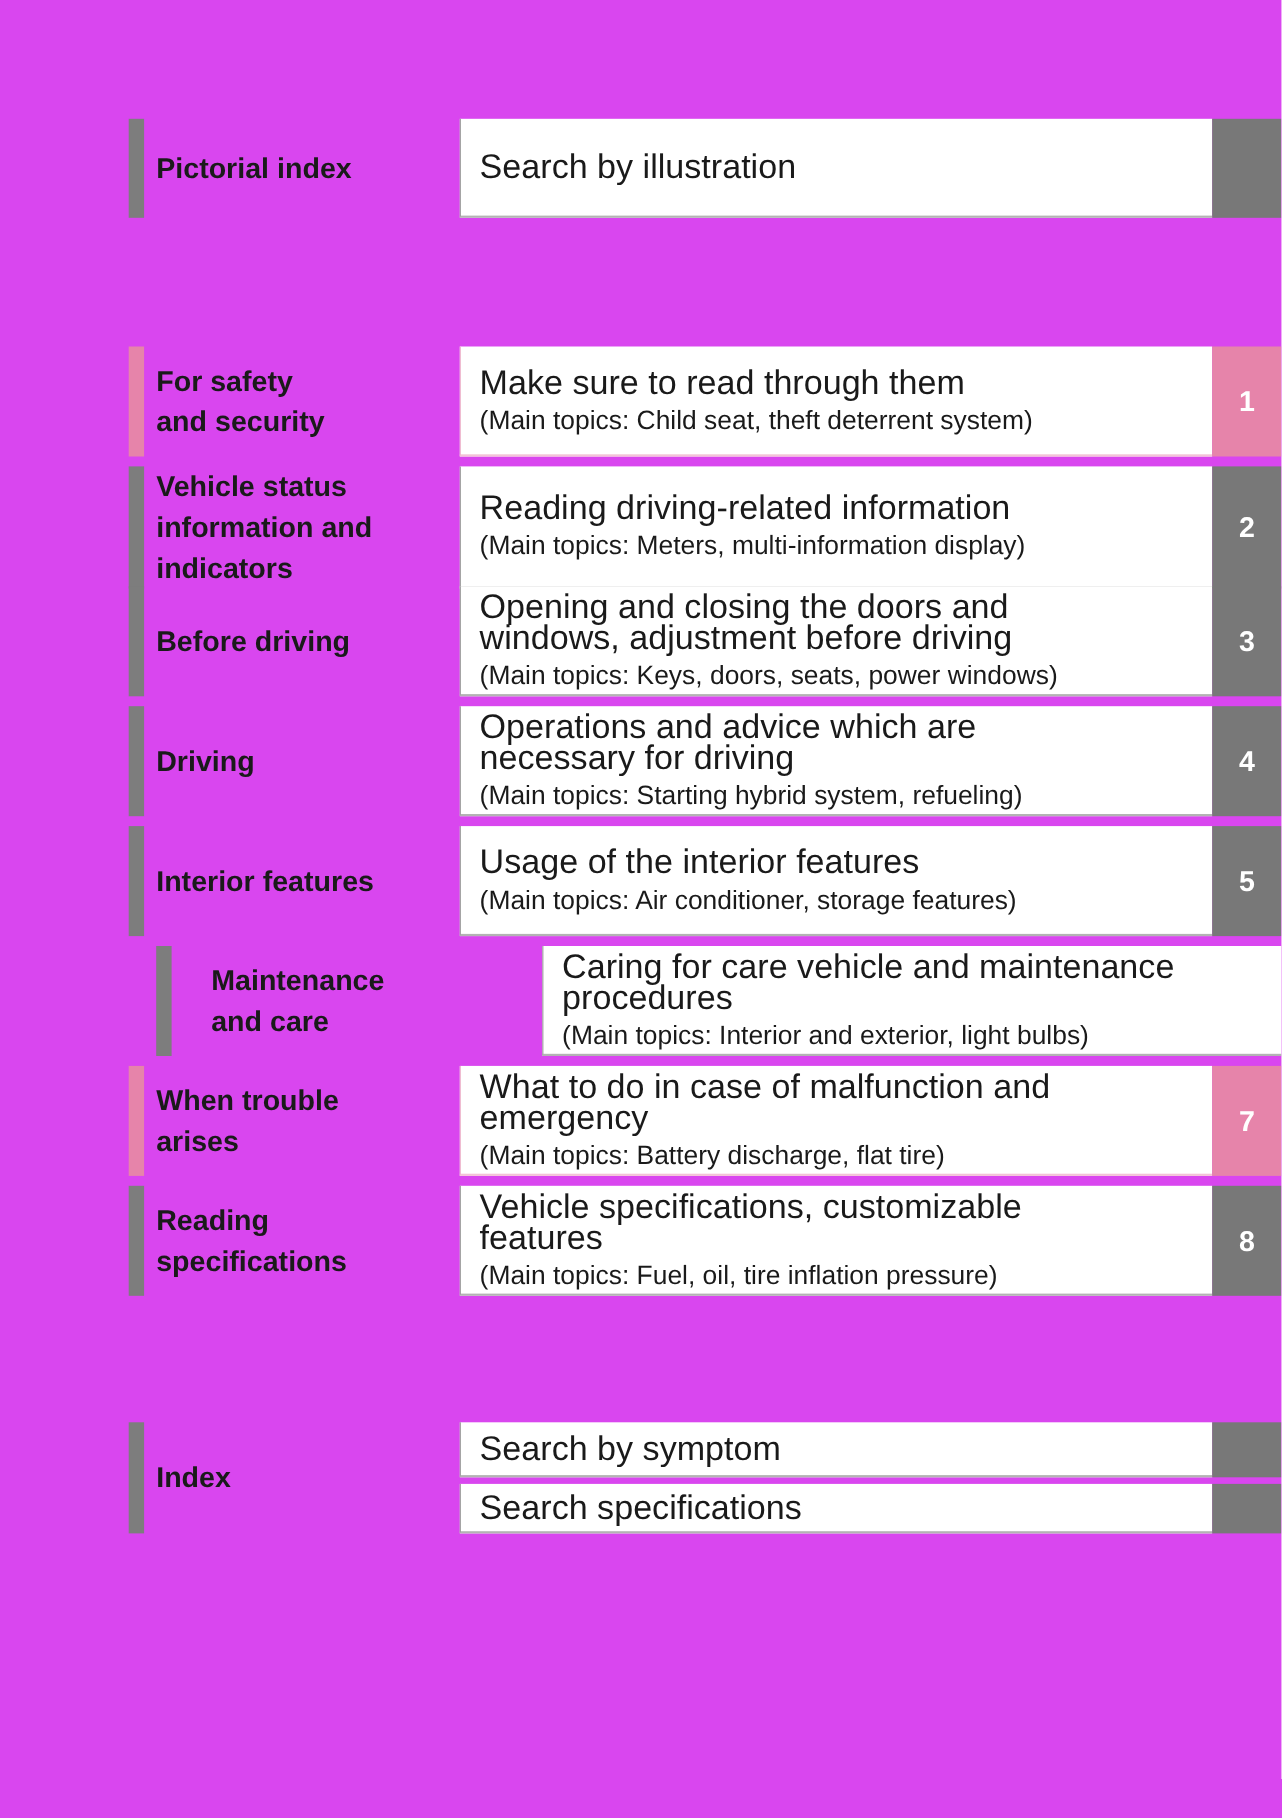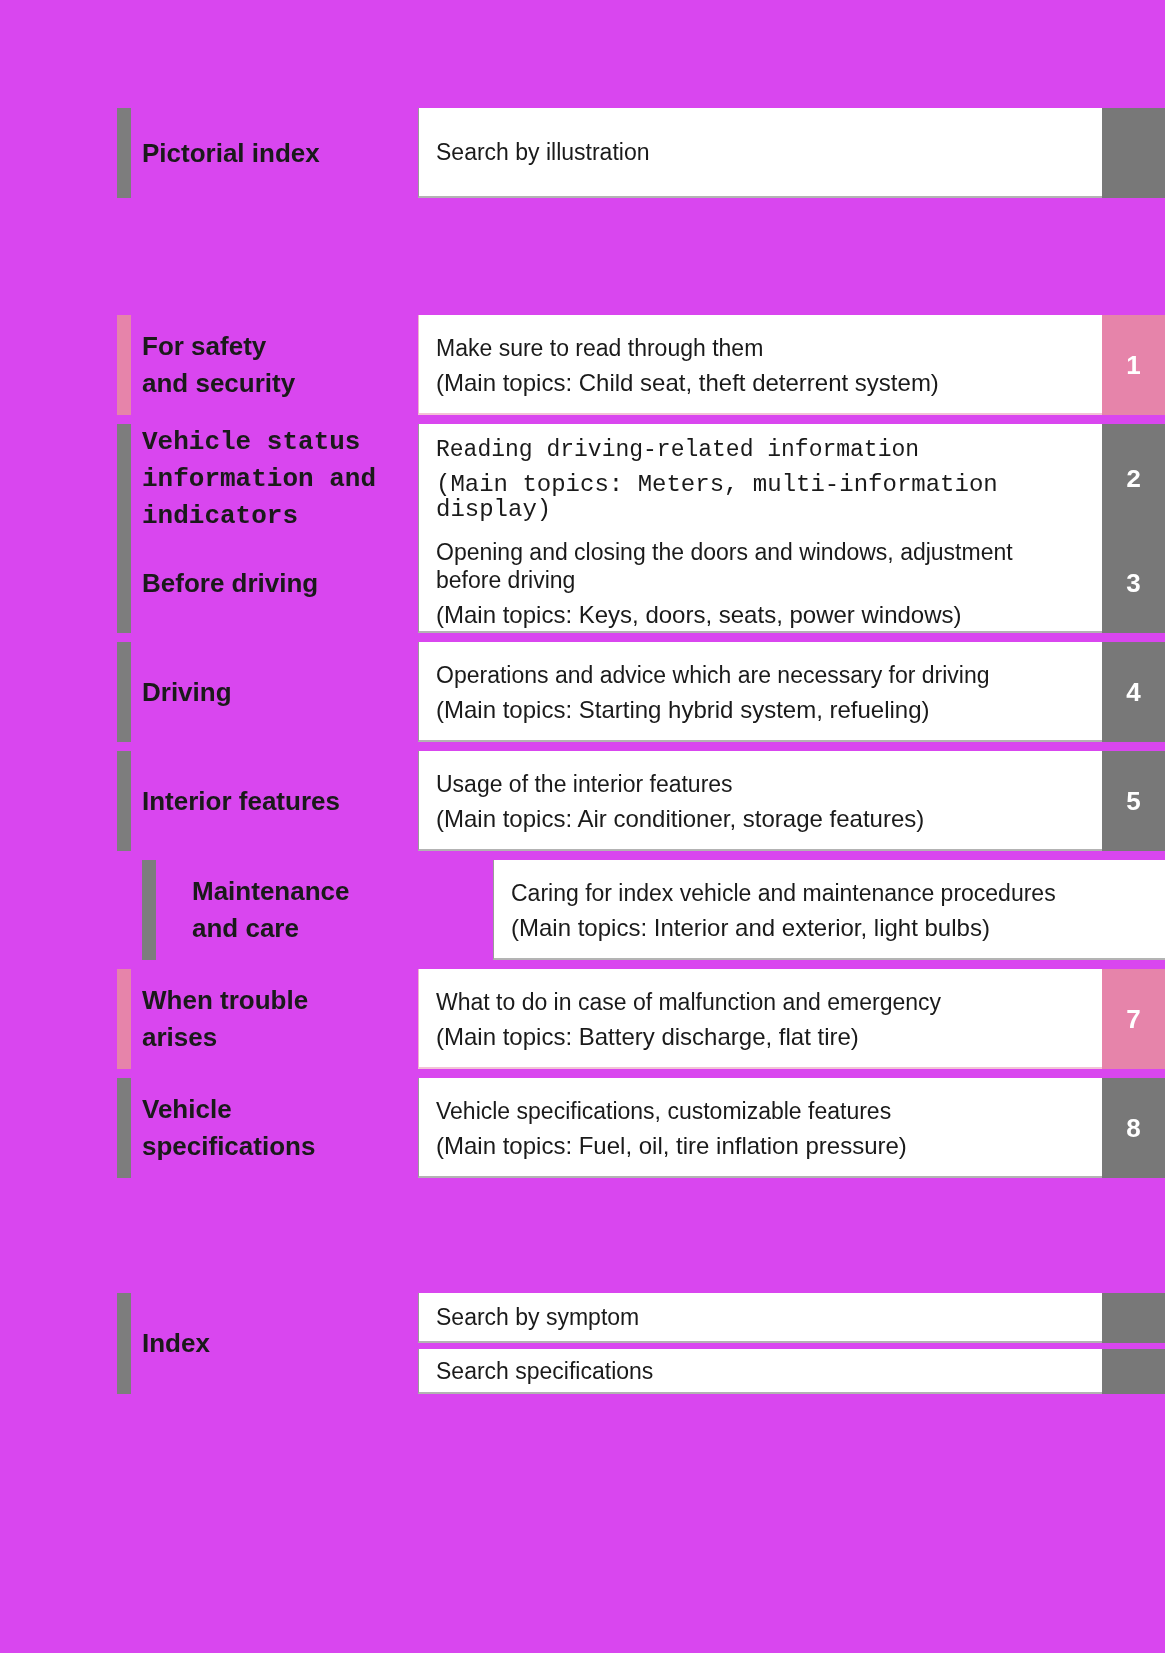--- a/index.html
+++ b/index.html
@@ -40,21 +40,21 @@
     grid-column: 4;
     box-sizing: border-box;
     border-left: 1px solid #9a9a9a;
     border-bottom: 2px solid #b3b3b3;
     padding: 4px 66px 4px 17px;
     display: flex;
     flex-direction: column;
     justify-content: center;
     background: #ffffff;
   }
-  .desc { font-size: 23px; line-height: 28px; }
+  .desc { font-size: 31px; line-height: 28px; }
   .topics { font-size: 24px; line-height: 25px; margin-top: 8px; }
   .tab {
     grid-column: 5;
     background: #787878;
     color: #ffffff;
     font-weight: bold;
     font-size: 26px;
     display: flex;
     align-items: center;
     justify-content: center;
@@ -93,21 +93,21 @@
     </div>
     <div class="box">
       <div class="desc">Make sure to read through them</div>
       <div class="topics">(Main topics: Child seat, theft deterrent system)</div>
     </div>
     <div class="tab">
       <span>1</span>
     </div>
   </section>
 
-  <section class="row" style="top:424px;height:100px;font-family:Liberation Mono, monospace;">
+  <section class="row" style="top:424px;height:100px;">
     <div class="bar"></div>
     <div class="title-cell">
       <div>Vehicle status</div>
       <div>information and</div>
       <div>indicators</div>
     </div>
     <div class="box">
       <div class="desc">Reading driving-related information</div>
       <div class="topics">(Main topics: Meters, multi-information display)</div>
     </div>
@@ -158,21 +158,21 @@
     </div>
   </section>
 
   <section class="row" style="top:860px;height:100px;gap:25px;">
     <div class="bar"></div>
     <div class="title-cell">
       <div>Maintenance</div>
       <div>and care</div>
     </div>
     <div class="box">
-      <div class="desc">Caring for index vehicle and maintenance procedures</div>
+      <div class="desc">Caring for care vehicle and maintenance procedures</div>
       <div class="topics">(Main topics: Interior and exterior, light bulbs)</div>
     </div>
     <div class="tab">
       <span>6</span>
     </div>
   </section>
 
   <section class="row pink" style="top:969px;height:100px;">
     <div class="bar"></div>
     <div class="title-cell">
@@ -184,21 +184,21 @@
       <div class="topics">(Main topics: Battery discharge, flat tire)</div>
     </div>
     <div class="tab">
       <span>7</span>
     </div>
   </section>
 
   <section class="row" style="top:1078px;height:100px;">
     <div class="bar"></div>
     <div class="title-cell">
-      <div>Vehicle</div>
+      <div>Reading</div>
       <div>specifications</div>
     </div>
     <div class="box">
       <div class="desc">Vehicle specifications, customizable features</div>
       <div class="topics">(Main topics: Fuel, oil, tire inflation pressure)</div>
     </div>
     <div class="tab">
       <span>8</span>
     </div>
   </section>

